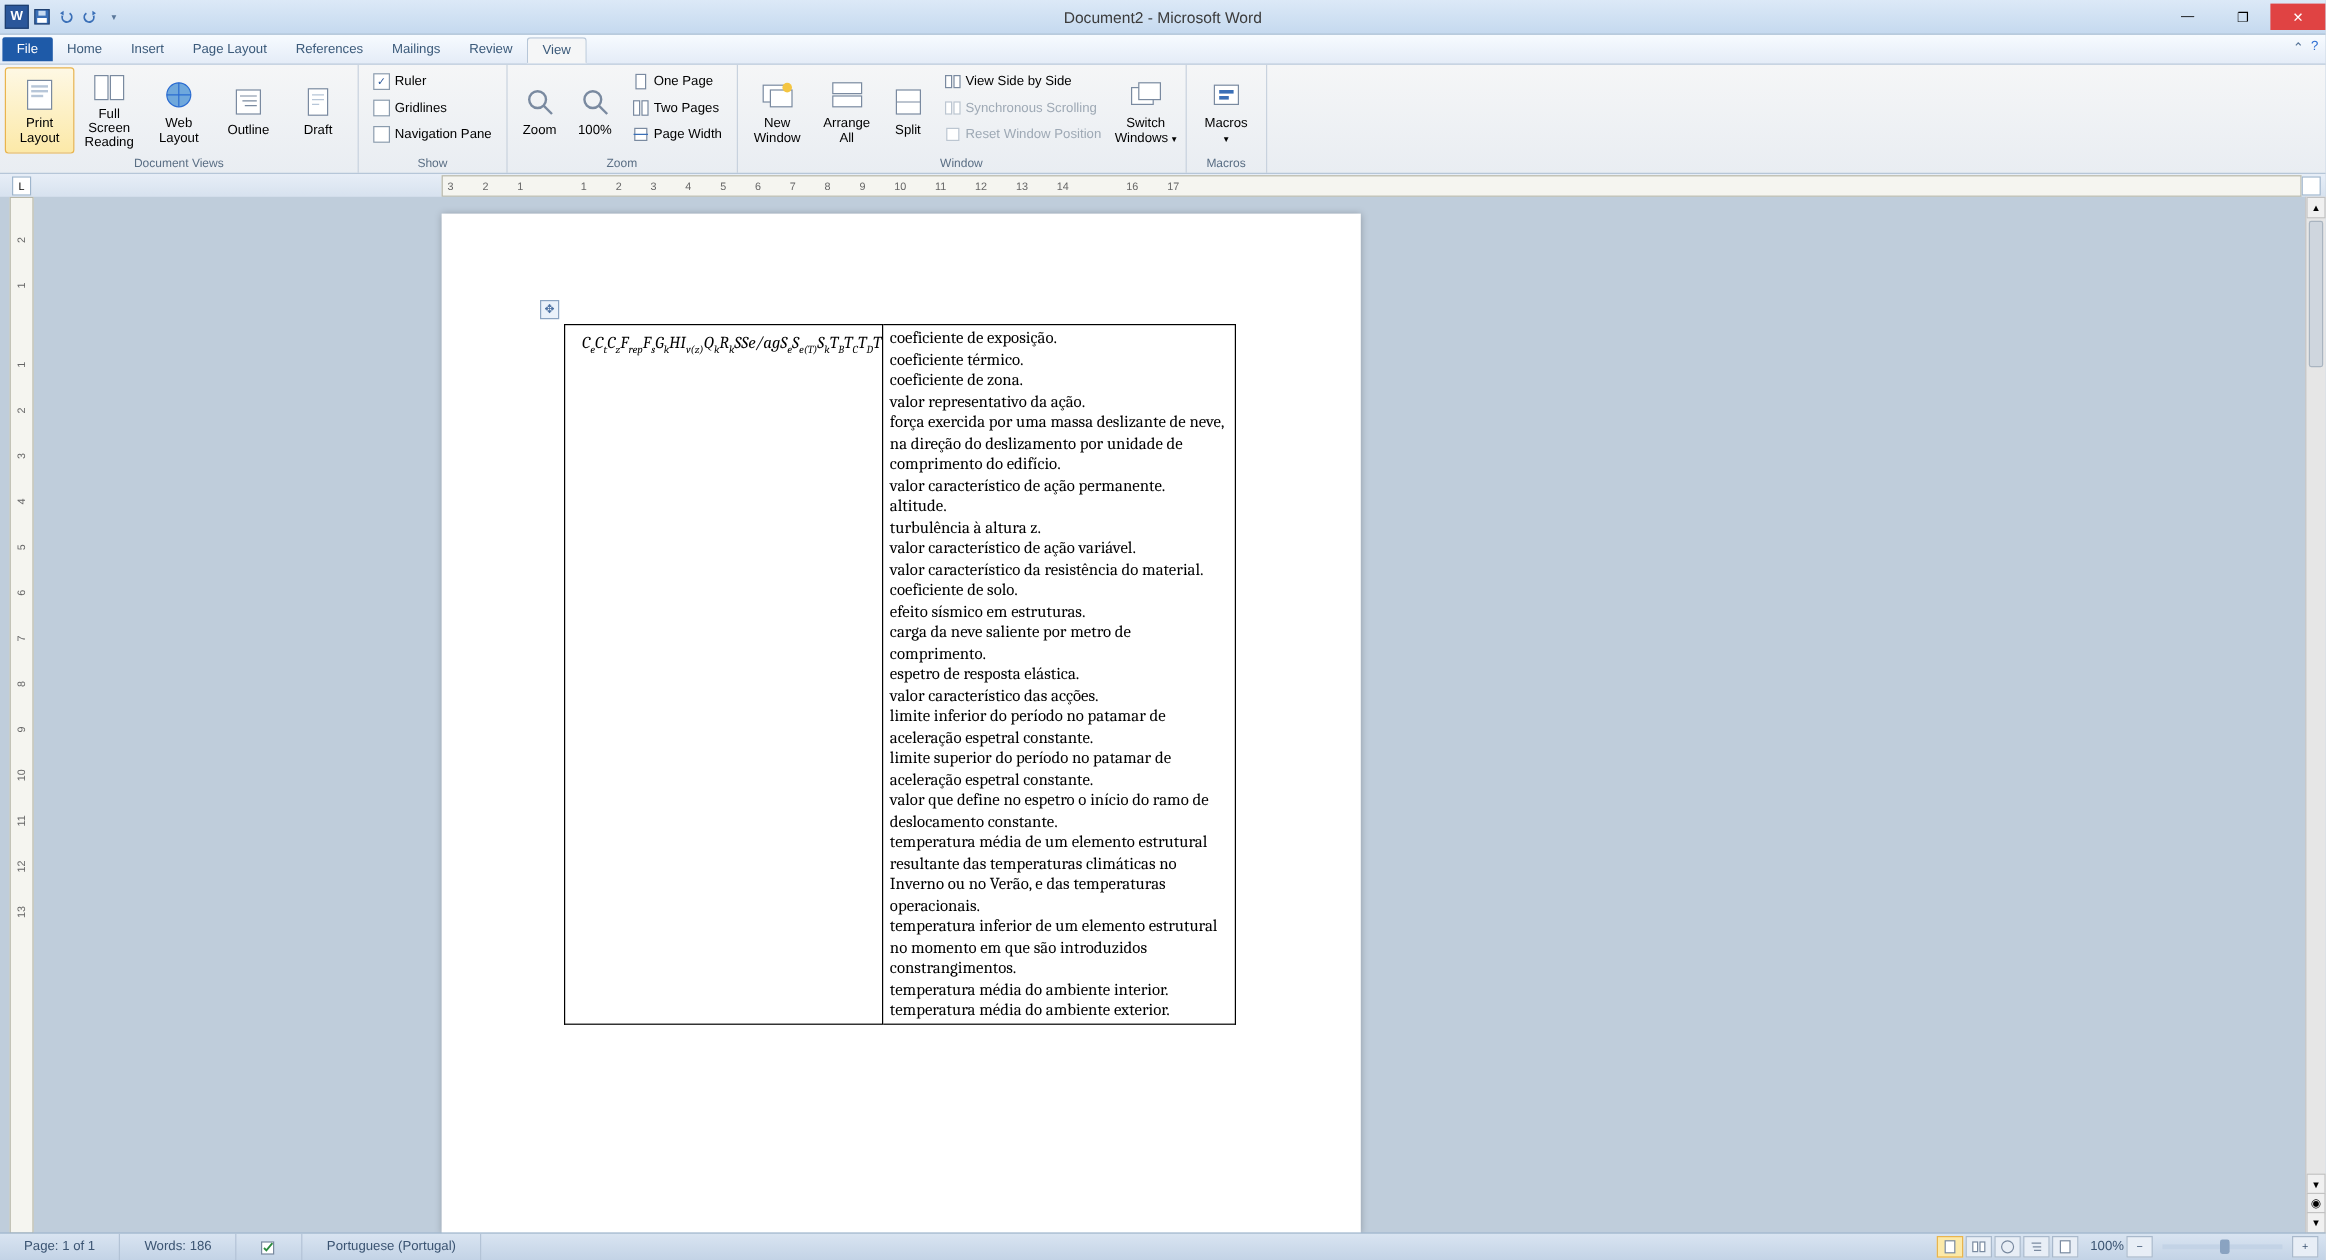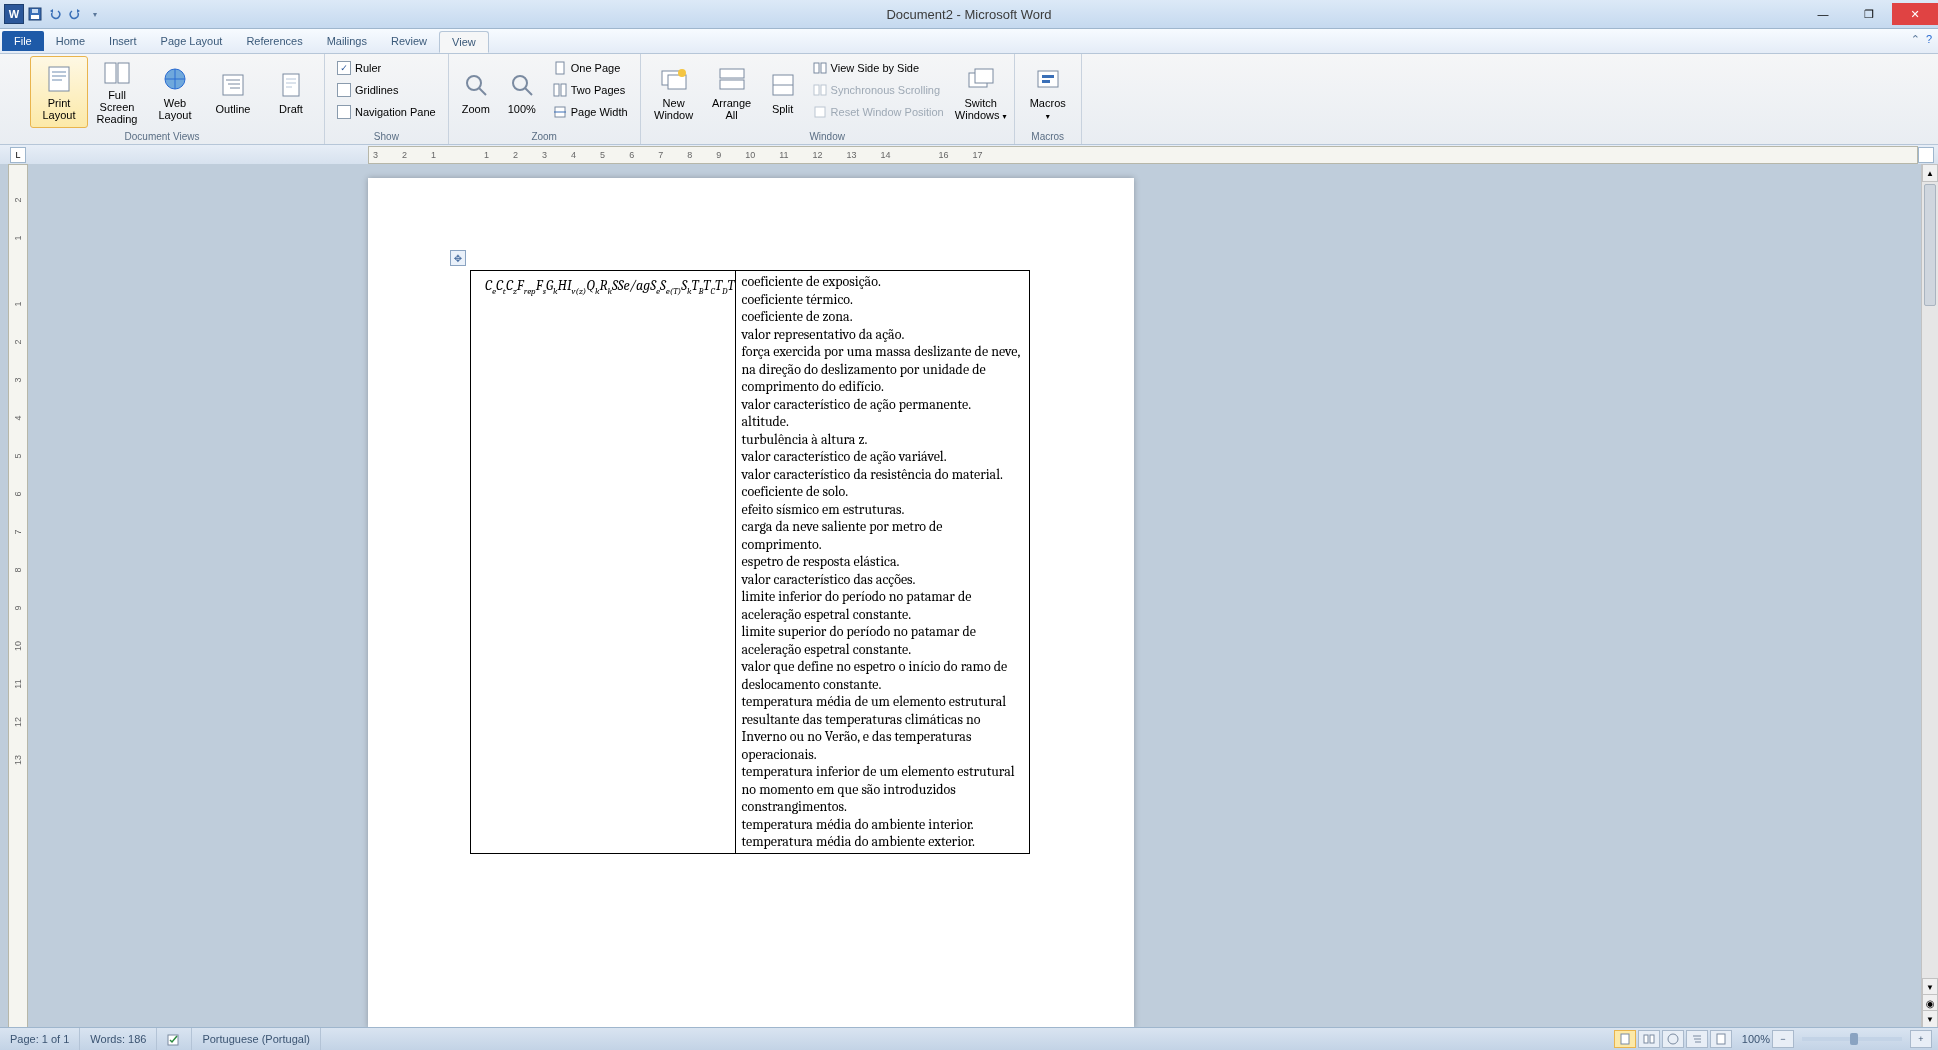--- a/index.html
+++ b/index.html
@@ -13,21 +13,21 @@
 .close-btn { background:#e04343; color:#fff; }
 .tabs { height:24px; background:linear-gradient(to bottom,#f7fbff,#e4ecf7); display:flex; align-items:center; border-bottom:1px solid #b6c6d8; padding-left:2px; }
 .tab { padding:4px 12px; color:#3b5a7a; cursor:pointer; }
 .tab.file { background:#1e5aa8; color:#fff; border-radius:2px 2px 0 0; }
 .tab.active { background:#f5f6f7; border:1px solid #b6c6d8; border-bottom:1px solid #f5f6f7; border-radius:3px 3px 0 0; margin-bottom:-1px; }
 .ribbon { height:90px; background:linear-gradient(to bottom,#f5f6f7,#e9edf2); border-bottom:1px solid #b6c6d8; display:flex; }
 .group { display:flex; flex-direction:column; border-right:1px solid #c8d2de; padding:2px 4px 0; }
 .group-content { display:flex; flex:1; align-items:flex-start; }
 .group-label { text-align:center; font-size:10px; color:#5a6e84; padding:1px 0 2px; }
 .bigbtn { display:flex; flex-direction:column; align-items:center; justify-content:center; width:52px; height:66px; border:1px solid transparent; border-radius:3px; padding:2px; text-align:center; line-height:1.1; }
-.bigbtn.active { background:linear-gradient(to bottom,#fef8e4,#fce9a8); border:1px solid #e9b44d;margin-left:26px; }
+.bigbtn.active { background:linear-gradient(to bottom,#fef8e4,#fce9a8); border:1px solid #e9b44d; }
 .bigbtn .ico { width:32px; height:32px; display:flex; align-items:center; justify-content:center; margin-bottom:2px; }
 .smallbtn-col { display:flex; flex-direction:column; justify-content:flex-start; padding:2px 4px; gap:2px; }
 .smallbtn { display:flex; align-items:center; gap:4px; height:20px; padding:0 4px; white-space:nowrap; }
 .chk { width:12px; height:12px; border:1px solid #8a9bad; background:#fff; display:inline-flex; align-items:center; justify-content:center; font-size:9px; color:#2a5699; }
 .ruler-row { height:20px; background:linear-gradient(to bottom,#e7eef7,#d6e1ee); border-bottom:1px solid #b6c6d8; display:flex; align-items:center; position:relative; }
 .left-margin-tab { margin-left:10px; width:14px; height:14px; border:1px solid #9fb6cd; background:#fff; font-size:9px; display:flex; align-items:center; justify-content:center; }
 .hruler { position:absolute; left:368px; right:20px; height:16px; background:#f5f5f0; border:1px solid #b7b7a9; font-size:9px; display:flex; align-items:center; overflow:hidden; padding-left:4px; }
 .hruler .tick { margin-right:24px; color:#666; }
 .work { position:absolute; top:164px; bottom:22px; left:0; right:16px; background:#bfcddb; overflow:hidden; }
 .vruler { position:absolute; left:8px; top:0; bottom:0; width:18px; background:#f5f5f0; border:1px solid #b7b7a9; display:flex; flex-direction:column; align-items:center; font-size:9px; color:#666; padding-top:30px; }
@@ -39,21 +39,21 @@
 .sym-col { width:100px; border-right:1px solid #000; }
 .sym-list { display:flex; padding:2px 0 2px 14px; }
 .sym-list div { font-style:italic; line-height:1.85; }
 .sym-list sub { font-size:0.65em; font-style:italic; }
 .def-list { display:flex; flex-direction:column; padding:2px 6px; }
 .def-list div { line-height:1.25; margin-bottom:0; }
 .vscroll { position:absolute; right:0; top:164px; bottom:22px; width:16px; background:#e6e6e6; border-left:1px solid #c2c2c2; }
 .vscroll .arrow { height:16px; background:#f0f0f0; border:1px solid #c2c2c2; display:flex; align-items:center; justify-content:center; font-size:8px; }
 .vscroll .thumb { position:absolute; left:2px; right:2px; top:20px; height:120px; background:#cfd6de; border:1px solid #a9b4c0; border-radius:2px; }
 .statusbar { position:absolute; bottom:0; left:0; right:0; height:22px; background:linear-gradient(to bottom,#d9e4f1,#c3d3e6); border-top:1px solid #9fb6cd; display:flex; align-items:center; font-size:11px; color:#3b5472; }
-.sb-item { padding:0 10px; border-right:1px solid #b3c3d6; height:100%; display:flex; align-items:center; gap:4px; }
+.sb-item { padding:0 20px; border-right:1px solid #b3c3d6; height:100%; display:flex; align-items:center; gap:4px; }
 .sb-right { margin-left:auto; display:flex; align-items:center; padding-right:6px; gap:2px; }
 .viewbtn { width:20px; height:16px; border:1px solid #a9b9cc; background:#e8eef6; display:flex; align-items:center; justify-content:center; font-size:9px; }
 .viewbtn.active { background:#fce9a8; border-color:#e9b44d; }
 .zoom-slider { width:100px; height:4px; background:#c3d3e6; position:relative; margin:0 6px; }
 .zoom-slider .knob { position:absolute; left:48px; top:-4px; width:8px; height:12px; background:#8aa3c1; border-radius:2px; }
 .dim { color:#9ea9b5; }
 .help-icons { position:absolute; right:6px; top:33px; display:flex; gap:6px; font-size:11px; color:#5a779a; }
 svg { display:block; }
 </style>
 </head>

